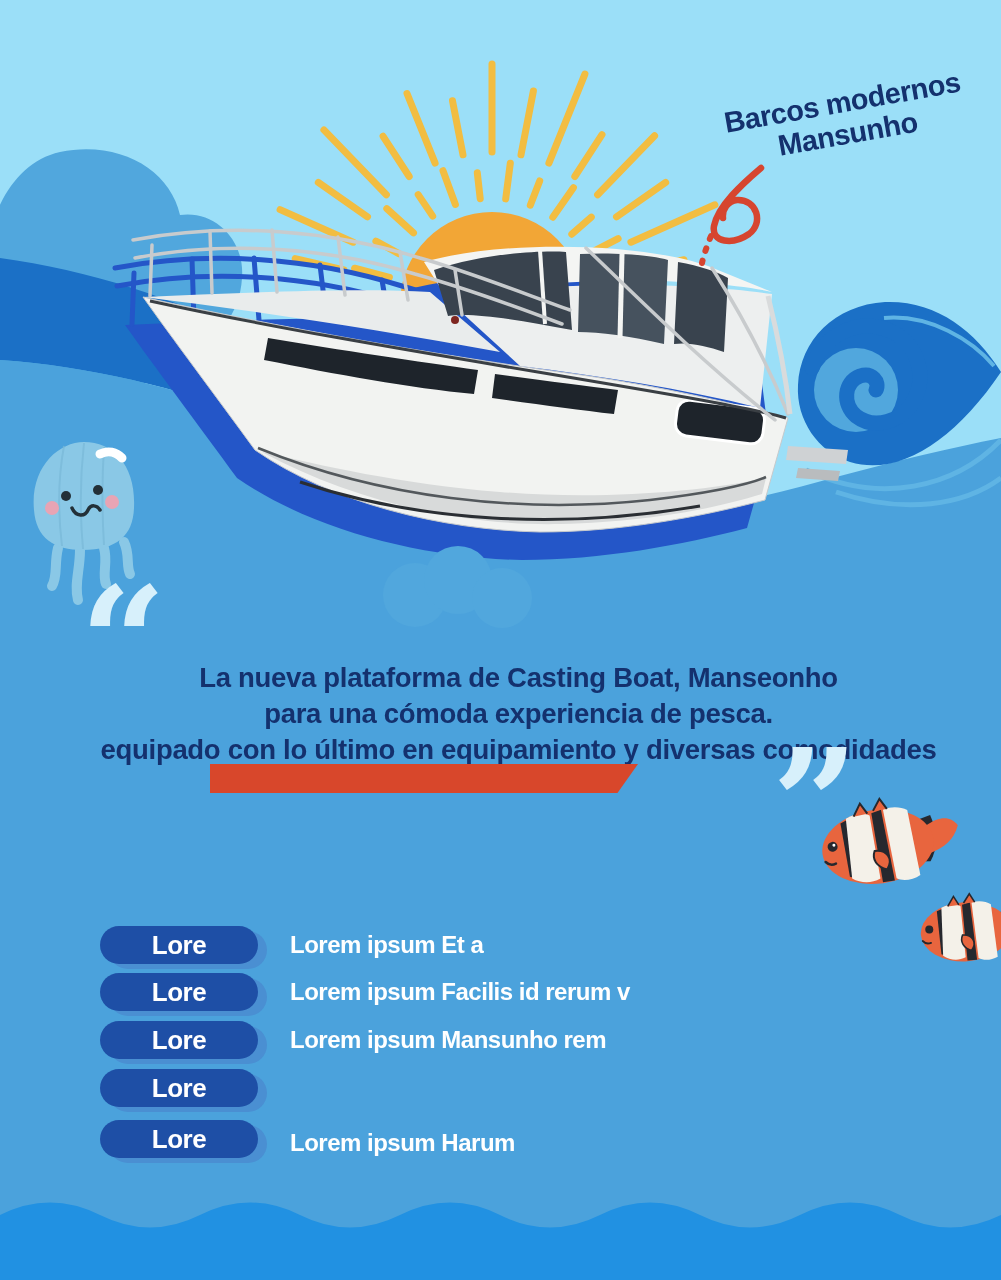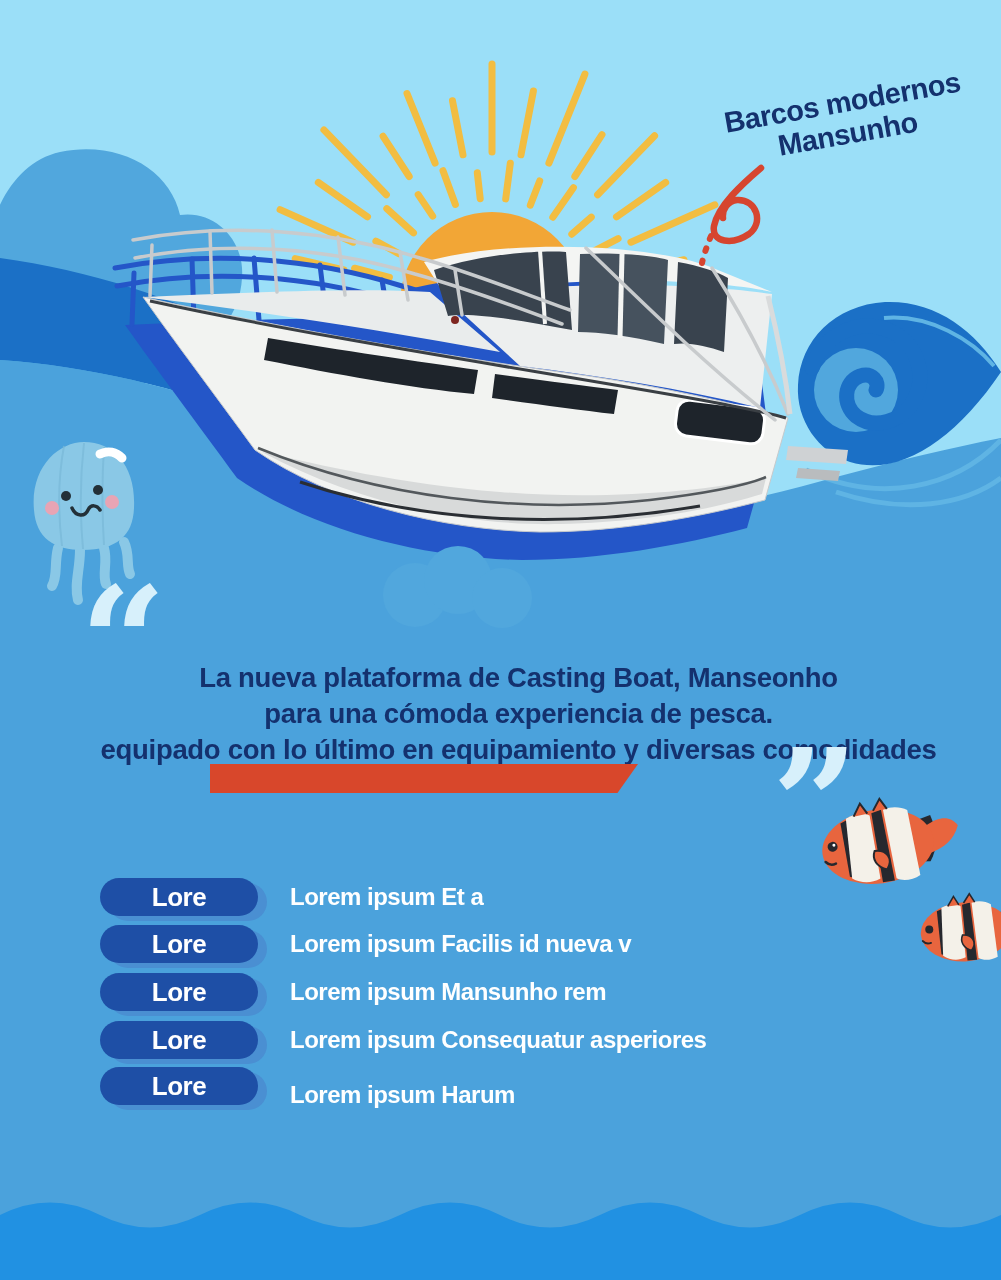--- a/index.html
+++ b/index.html
@@ -32,21 +32,21 @@
     line-height:36px;letter-spacing:-0.3px;
   }
 
   .accent-bar{
     left:210px;top:764px;width:428px;height:29px;
     background:var(--accent-bar,#D8472B);
     clip-path:polygon(0 0,100% 0,95.2% 100%,0 100%);
   }
 
   .features{left:0;top:0;width:1001px;height:1280px;pointer-events:none;}
-  .feat-row{position:absolute;left:100px;display:flex;align-items:flex-start;}
+  .feat-row{position:absolute;left:100px;display:flex;align-items:center;margin-top:48px;}
   .pill{
     width:158px;height:38px;border-radius:19px;flex:0 0 auto;
     background:var(--pill,#1E4FA6);
     box-shadow:9px 5px 0 var(--pill-shadow,#4A8FD2);
     color:#fff;font-weight:bold;font-size:26px;line-height:38px;
     text-align:center;letter-spacing:-0.5px;pointer-events:auto;
   }
   .feat-text{
     margin-left:32px;color:var(--list-text,#FFFFFF);
     font-weight:bold;font-size:24px;line-height:38px;letter-spacing:-0.5px;
@@ -248,29 +248,28 @@
   <div class="layer accent-bar"></div>
   <div class="layer quote-mark quote-close">”</div>
 
   <div class="layer features">
     <div class="feat-row" style="top:878px">
       <div class="pill">Lore</div>
       <div class="feat-text">Lorem ipsum Et a</div>
     </div>
     <div class="feat-row" style="top:925px">
       <div class="pill">Lore</div>
-      <div class="feat-text">Lorem ipsum Facilis id nueva v</div>
+      <div class="feat-text">Lorem ipsum Facilis id rerum v</div>
     </div>
     <div class="feat-row" style="top:973px">
       <div class="pill">Lore</div>
       <div class="feat-text">Lorem ipsum Mansunho rem</div>
     </div>
     <div class="feat-row" style="top:1021px">
       <div class="pill">Lore</div>
-      <div class="feat-text">Lorem ipsum Consequatur asperiores</div>
     </div>
     <div class="feat-row" style="top:1067px">
       <div class="pill">Lore</div>
       <div class="feat-text">
         <div class="l2">Lorem ipsum Harum</div>
       </div>
     </div>
   </div>
 
 </div>

